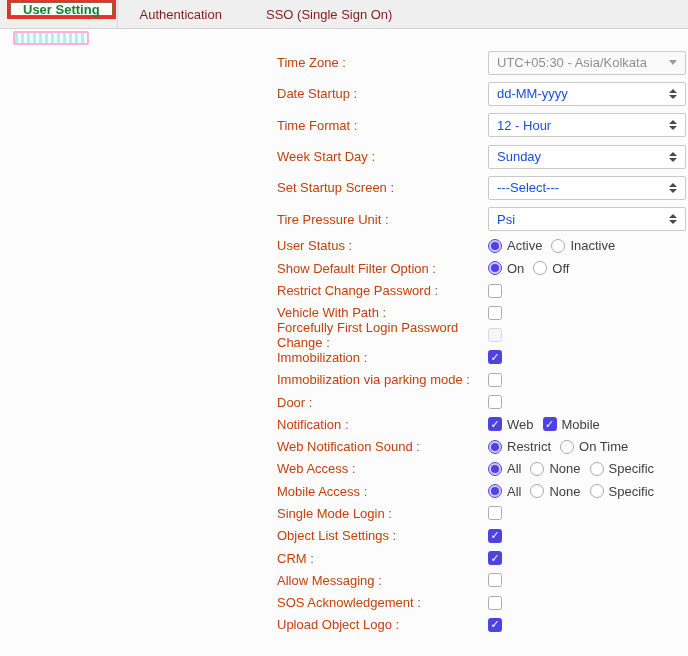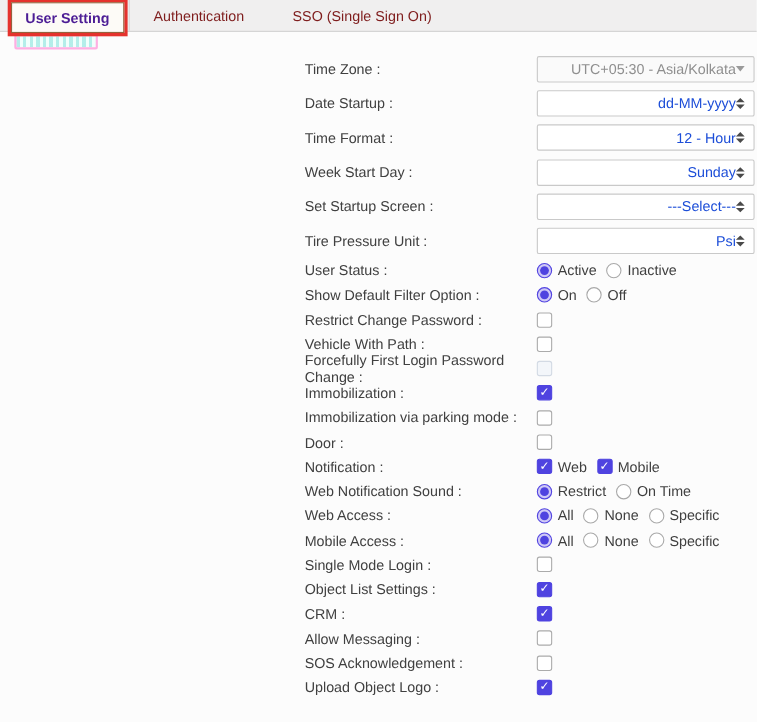--- a/index.html
+++ b/index.html
@@ -25,23 +25,23 @@
     color:#7f1d1d;
     cursor:pointer;
     white-space:nowrap;
   }
   .tab.active {
     margin-left:10px;
     background:#fdfbf7;
     border:1px solid #96613c;
     box-shadow:0 0 0 3px #e5322d;
     font-weight:bold;
-    color:#4c1d95;
+    color:#15803d;
     padding:0 12px;
-    height:28px;
+    height:14px;
     align-self:flex-start;
     margin-top:2px;
     position:relative;
     z-index:2;
   }
   .tab-sep { width:1px; background:#d8d8d8; margin:0 0 0 4px; }
 
   
   .ghost-highlight {
     position:absolute; left:13px; top:31px; width:76px; height:14px;
@@ -51,34 +51,34 @@
       rgba(64,214,205,.45) 0 3px, rgba(235,255,252,.75) 3px 6px);
     opacity:.85;
     pointer-events:none;
   }
 
   
   .form { position:absolute; left:277px; top:47px; width:409px; }
   .row { display:flex; align-items:center; }
   .row.sel { height:31.3px; }
   .row.ctl { height:22.3px; }
-  .row-label { flex:0 0 211px; color:#404040; }
+  .row-label { flex:0 0 211px; color:#c2410c; }
   .row-control { flex:1; display:flex; align-items:center; }
 
   
   .select {
     width:198px; height:24px;
     border:1px solid #c9c9c9; border-radius:2px;
     background:#fff;
     display:flex; align-items:center;
     padding:0 8px;
     cursor:pointer;
     color:#1d4ed8;
   }
-  .select .sel-val { flex:1; overflow:hidden; white-space:nowrap;text-align:right; }
+  .select .sel-val { flex:1; overflow:hidden; white-space:nowrap; }
   .select.disabled { background:#fafafa; color:#8f8f8f; cursor:default; }
 
   .caret-updown { display:flex; flex-direction:column; gap:2px; align-items:center; }
   .caret-updown i { display:block; width:0; height:0; border-left:4px solid transparent; border-right:4px solid transparent; }
   .caret-updown i.up   { border-bottom:4px solid #4a4a4a; }
   .caret-updown i.down { border-top:4px solid #4a4a4a; }
   .caret-down { width:0; height:0; border-left:4px solid transparent; border-right:4px solid transparent; border-top:5px solid #9a9a9a; }
 
   
   .cb {

